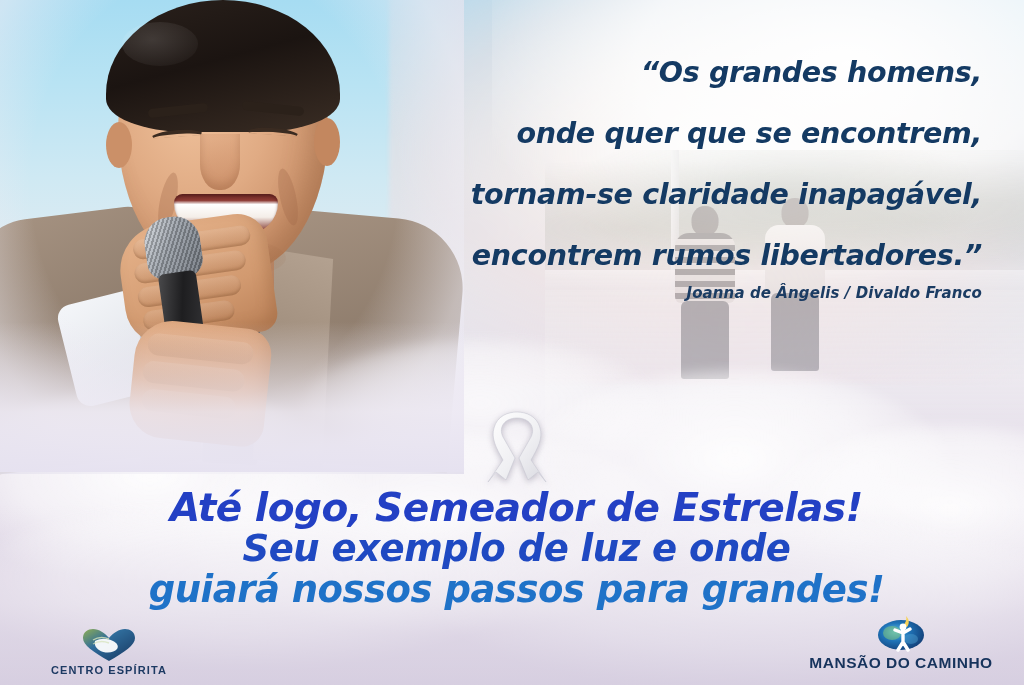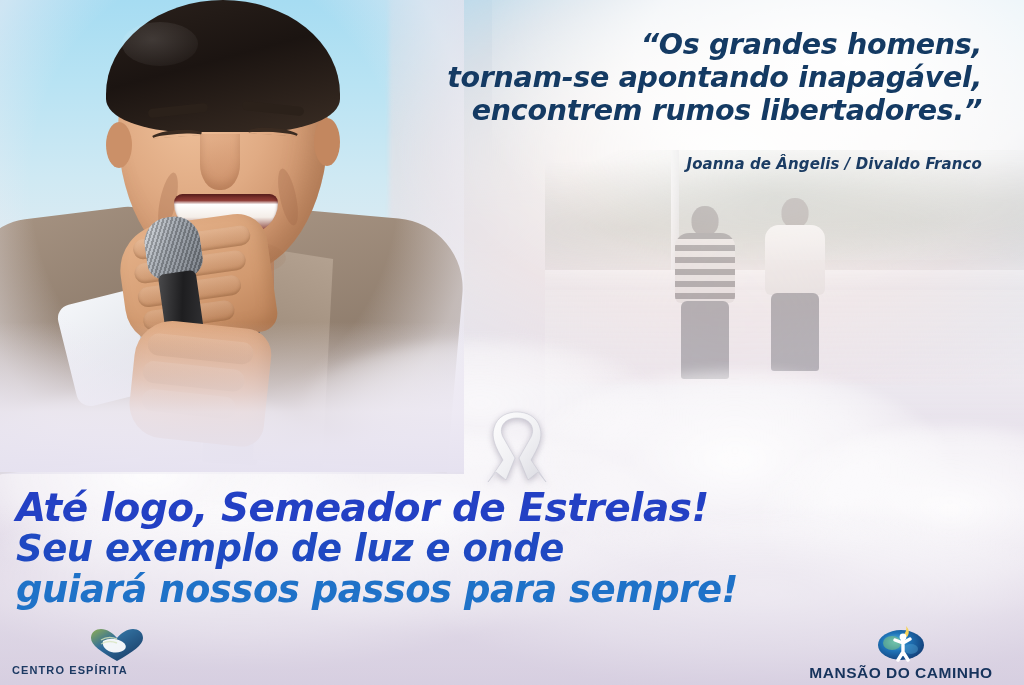--- a/index.html
+++ b/index.html
@@ -344,69 +344,70 @@
   }
   .quote-line {
     font-family: "DejaVu Sans", sans-serif;
     font-style: italic;
     font-weight: bold;
     font-size: 28.5px;
     line-height: 33px;
     letter-spacing: -0.3px;
     color: #143a63;
     white-space: nowrap;
+    margin-top: 28px;
   }
   .quote-credit {
-    margin-top: 28px;
+    margin-top: 12px;
     font-family: "DejaVu Sans", sans-serif;
     font-style: italic;
     font-weight: bold;
     font-size: 15px;
     letter-spacing: 0.1px;
     color: #1b3c63;
   }
 
   
   .ribbon {
     position: absolute;
     left: 486px; top: 410px;
     width: 62px; height: 76px;
     z-index: 22;
     filter: drop-shadow(0 2px 3px rgba(90,80,110,0.35));
   }
 
   
   .headline {
     position: absolute;
-    left: 16px; right: 0; top: 486px;
-    text-align: left;
+    left: 9px; right: 0; top: 486px;
+    text-align: center;
     z-index: 21;
   }
   .hl {
     font-family: "DejaVu Sans", sans-serif;
     font-style: italic;
     font-weight: bold;
     letter-spacing: -0.5px;
     white-space: nowrap;
   }
   .hl1 { font-size: 39px; line-height: 43px; color: #2340c4; }
   .hl2 { font-size: 37px; line-height: 40px; color: #1f49c2; }
   .hl3 { font-size: 37px; line-height: 41px; color: #1f72c8; }
 
   
   .logo-left {
     position: absolute;
-    left: 12px; bottom: 8px;
+    left: 4px; bottom: 8px;
     width: 210px;
-    text-align: left;
+    text-align: center;
     z-index: 25;
   }
   .logo-right {
     position: absolute;
-    right: 8px; bottom: 4px;
+    right: 8px; bottom: 14px;
     width: 230px;
     text-align: center;
     z-index: 25;
   }
   .logo-mark { display: block; margin: 0 auto 2px; }
   .logo-l1 {
     font-family: "Liberation Sans", sans-serif;
     font-weight: bold;
     font-size: 11px;
     letter-spacing: 1.1px;
@@ -503,40 +504,41 @@
     <div class="c c2"></div>
     <div class="c c3"></div>
     <div class="c c4"></div>
     <div class="c c6"></div>
     <div class="c c7"></div>
     <div class="haze-bottom"></div>
   </div>
 
   <div class="quote">
     <div class="quote-line">“Os grandes homens,</div>
-    <div class="quote-line">tornam-se apontando inapagável,</div>
+    <div class="quote-line">onde quer que se encontrem,</div>
+    <div class="quote-line">tornam-se claridade inapagável,</div>
     <div class="quote-line">encontrem rumos libertadores.”</div>
     <div class="quote-credit">Joanna de Ângelis / Divaldo Franco</div>
   </div>
 
   <svg class="ribbon" viewBox="0 0 62 76">
     <defs>
       <linearGradient id="rib" x1="0" y1="0" x2="1" y2="1">
         <stop offset="0%" stop-color="#ffffff"></stop>
         <stop offset="55%" stop-color="#f0f0f3"></stop>
         <stop offset="100%" stop-color="#d9d9e0"></stop>
       </linearGradient>
     </defs>
     <path d="M31 8 C19 8 12 17 17 27 L29 48 L20 70 L10 62 L2 72 L17 50 C10 38 5 28 8 18 C11 6 22 2 31 2 C40 2 51 6 54 18 C57 28 52 38 45 50 L60 72 L52 62 L42 70 L33 48 L45 27 C50 17 43 8 31 8 Z" fill="url(#rib)" stroke="#c9c9d3" stroke-width="0.6"></path>
   </svg>
 
   <div class="headline">
     <div class="hl hl1">Até logo, Semeador de Estrelas!</div>
     <div class="hl hl2">Seu exemplo de luz e onde</div>
-    <div class="hl hl3">guiará nossos passos para sempre!</div>
+    <div class="hl hl3">guiará nossos passos para grandes!</div>
   </div>
 
   <div class="logo-left">
     <svg class="logo-mark" width="56" height="34" viewBox="0 0 56 34">
       <defs>
         <linearGradient id="hl" x1="0" y1="0" x2="1" y2="1">
           <stop offset="0%" stop-color="#8fae55"></stop>
           <stop offset="38%" stop-color="#2f6c9b"></stop>
           <stop offset="100%" stop-color="#16365f"></stop>
         </linearGradient>

